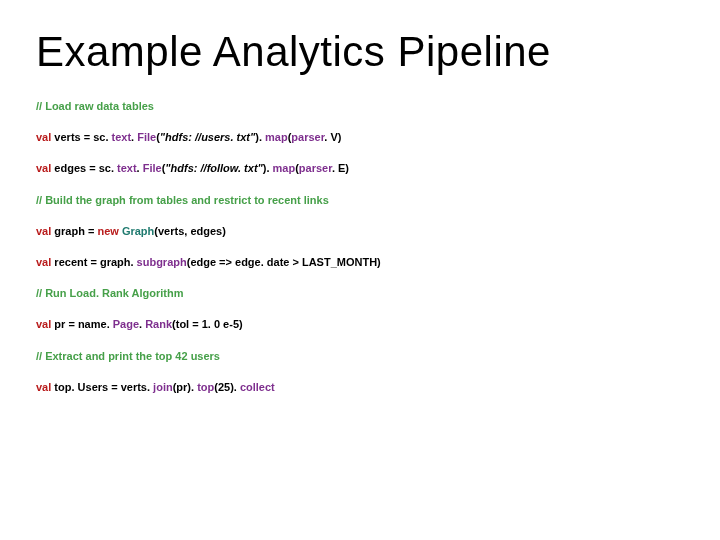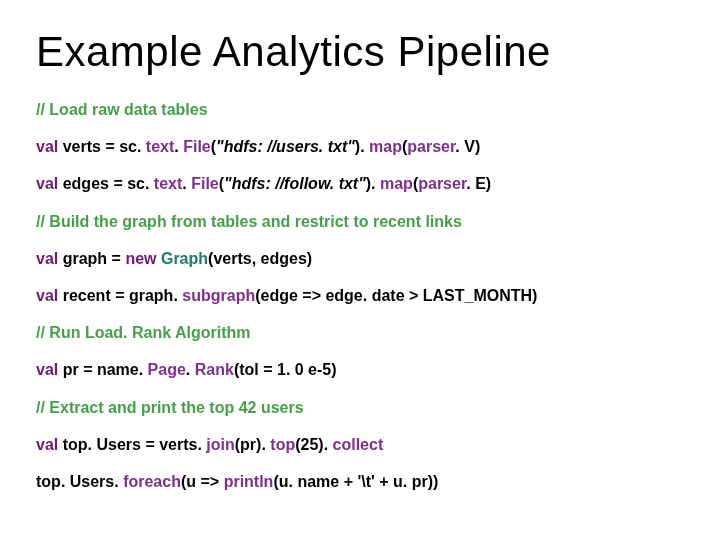--- a/index.html
+++ b/index.html
@@ -17,27 +17,27 @@
     height: 540px;
     padding: 28px 36px 20px 36px;
   }
   .title {
     font-size: 42px;
     font-weight: 400;
     margin: 0 0 24px 0;
     letter-spacing: 0.5px;
   }
   .line {
-    font-size: 16px;
+    font-size: 11px;
     line-height: 1.2;
     margin: 0 0 18px 0;
     font-weight: 700;
   }
   .comment { color: #46a049; }
-  .kw      { color: #701a75; }
+  .kw      { color: #b91c1c; }
   .fn      { color: #7e2f8e; }
   .typ     { color: #1f7a6f; }
   .txt     { color: #000; }
   .str     { color: #000; font-style: italic; }
 </style>
 </head>
 <body>
 
 <div class="slide">
 
@@ -68,17 +68,14 @@
   <p class="line">
     <span class="kw">val </span><span class="txt">pr = name. </span><span class="fn">Page</span><span class="txt">. </span><span class="fn">Rank</span><span class="txt">(tol = 1. 0 e-5)</span>
   </p>
 
   <p class="line comment">// Extract and print the top 42 users</p>
 
   <p class="line">
     <span class="kw">val </span><span class="txt">top. Users = verts. </span><span class="fn">join</span><span class="txt">(pr). </span><span class="fn">top</span><span class="txt">(25). </span><span class="fn">collect</span>
   </p>
 
-  <p class="line">
-    <span class="txt">top. Users. </span><span class="fn">foreach</span><span class="txt">(u =&gt; </span><span class="fn">println</span><span class="txt">(u. name + '\t' + u. pr))</span>
-  </p>
 
 </div>
 
 </body></html>

